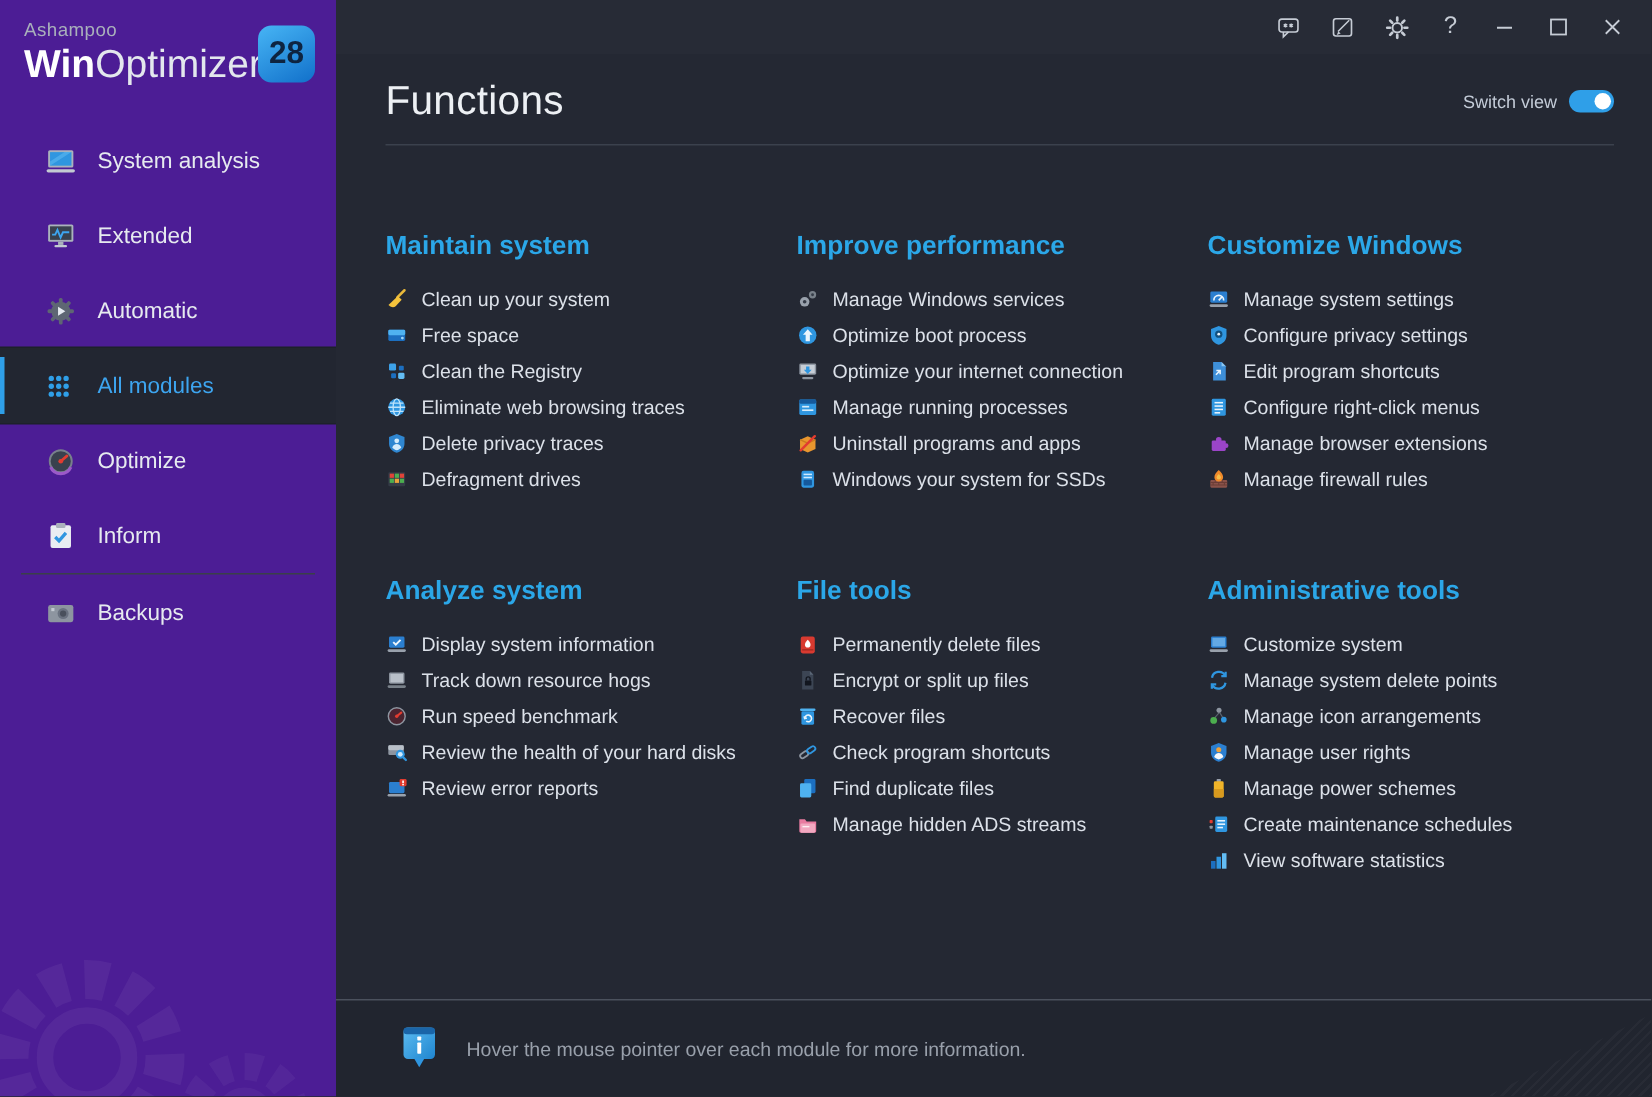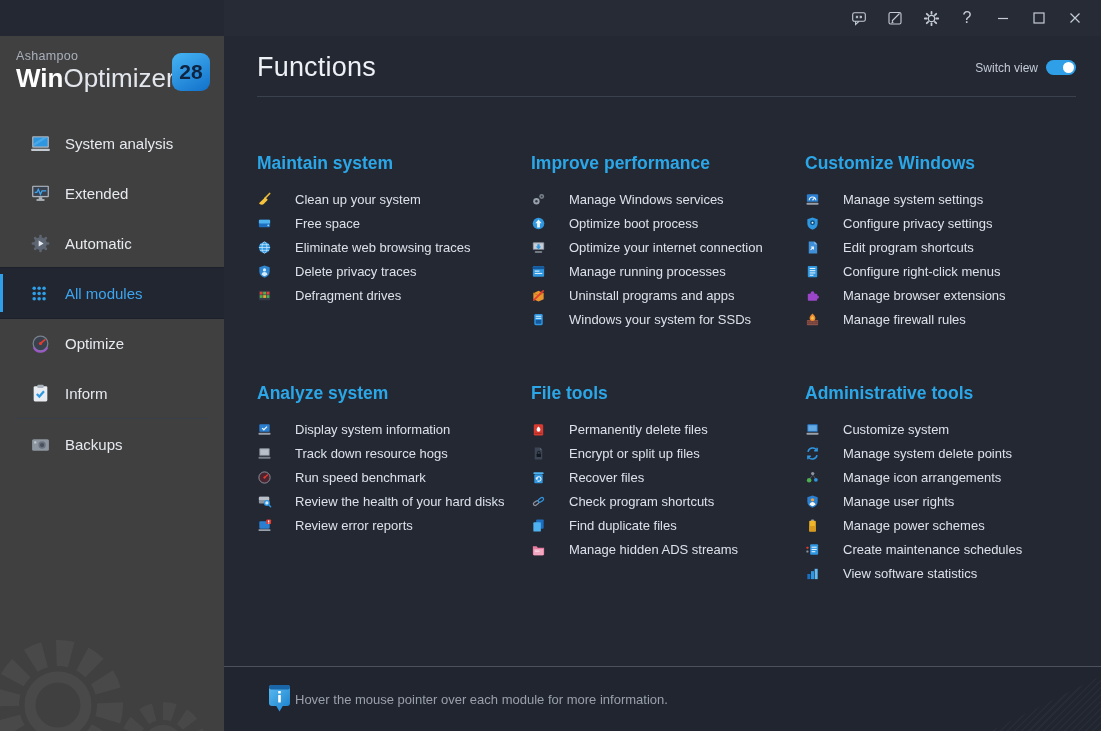--- a/index.html
+++ b/index.html
@@ -1,21 +1,21 @@
 <!DOCTYPE html>
 <html><head>
 <meta charset="utf-8">
 <style>
   * { margin:0; padding:0; box-sizing:border-box; }
   html,body { width:1101px; height:731px; overflow:hidden; }
   body { font-family:"Liberation Sans", sans-serif; background:#242833; color:#dce1e9; }
   .window { display:flex; width:100%; height:100%; }
 
   
-  .sidebar { width:224px; flex-shrink:0; background:#404040; position:relative; overflow:hidden;margin-top:36px; }
+  .sidebar { width:224px; flex-shrink:0; background:#4c1d95; position:relative; overflow:hidden; }
   .logo { padding:13px 16px 0 16px; height:76px; position:relative; }
   .vendor { font-size:12.5px; color:#a9b0bb; letter-spacing:.3px; }
   .product { font-size:26px; line-height:30px; color:#fff; white-space:nowrap; }
   .product .bold { font-weight:700; }
   .product .light { font-weight:300; color:#e3e7ed; }
   .badge { position:absolute; right:14px; top:17px; width:38px; height:38px; border-radius:9px;
            background:linear-gradient(150deg,#47b5f5,#1170ca); display:flex; align-items:center;
            justify-content:center; font-size:21px; font-weight:700; color:#0e2440; }
   .menu { margin-top:6px; position:relative; z-index:2;text-align:center; }
   .sb-item { height:50px; display:flex; align-items:center; gap:14px; padding-left:30px;
@@ -41,26 +41,26 @@
   .switch { display:flex; align-items:center; gap:8px; cursor:pointer; }
   .switch-label { font-size:12px; color:#c3cbd7; }
   .toggle { width:30px; height:15px; border-radius:8px; background:#2f9fe8; position:relative; }
   .toggle::after { content:""; position:absolute; width:11px; height:11px; border-radius:50%;
                    background:#fff; right:2px; top:2px; }
   .rule { border-bottom:1px solid #3b414d; margin:0 25px 0 33px; }
 
   .modules { padding:56px 0 0 33px; display:grid; grid-template-columns:274px 274px 274px;
              row-gap:52px; flex:1; align-content:start; }
   .section h2 { font-size:17.5px; font-weight:700; color:#2ba7e8; margin-bottom:13px; }
-  .mod { display:flex; align-items:center; gap:23px; height:24px; cursor:pointer; }
+  .mod { display:flex; align-items:center; gap:9px; height:24px; cursor:pointer; }
   .mod .ico { width:15px; height:15px; display:flex; flex-shrink:0; }
   .mod .lbl { font-size:13px; color:#dce1e9; white-space:nowrap; }
 
   .footer { height:65px; border-top:1px solid #4b515d; background:#21252f; display:flex;
-            align-items:center; gap:4px; padding-left:44px; position:relative; }
+            align-items:center; gap:20px; padding-left:44px; position:relative; }
   .footer .hint { font-size:13px; color:#99a0ab; }
   .hatch { position:absolute; right:0; bottom:0; width:110px; height:55px; opacity:.5;
            background:repeating-linear-gradient(135deg, rgba(255,255,255,.06) 0 1.5px, transparent 1.5px 5px);
            clip-path:polygon(100% 0,100% 100%,0 100%); pointer-events:none; }
 </style>
 </head>
 <body>
 
 <div class="window">
 
@@ -245,20 +245,31 @@
                 <rect x="2" y="4" width="12" height="8" rx="1" fill="#1c6fc0"></rect>
                 <rect x="2" y="4" width="12" height="4" rx="1" fill="#4fb2f0"></rect>
                 <circle cx="12" cy="10" r="1" fill="#9fd6f7"></circle>
               </svg>
             </span>
             <span class="lbl">Free space</span>
           </div>
           <div class="mod">
             <span class="ico">
               <svg width="15" height="15" viewBox="0 0 16 16">
+                <rect x="2.5" y="2.5" width="5" height="5" rx="1" fill="#3da2ea"></rect>
+                <rect x="9.5" y="4" width="3.5" height="3.5" rx=".8" fill="#1c6fc0"></rect>
+                <rect x="4" y="9.5" width="3.5" height="3.5" rx=".8" fill="#1c6fc0"></rect>
+                <rect x="9" y="9" width="4.5" height="4.5" rx="1" fill="#63bdf4"></rect>
+              </svg>
+            </span>
+            <span class="lbl">Clean the Registry</span>
+          </div>
+          <div class="mod">
+            <span class="ico">
+              <svg width="15" height="15" viewBox="0 0 16 16">
                 <circle cx="8" cy="8" r="6" fill="#2f96e0"></circle>
                 <ellipse cx="8" cy="8" rx="2.6" ry="6" fill="none" stroke="#bfe3fa" stroke-width=".9"></ellipse>
                 <path d="M2 8h12M3.2 5h9.6M3.2 11h9.6" stroke="#bfe3fa" stroke-width=".9" fill="none"></path>
               </svg>
             </span>
             <span class="lbl">Eliminate web browsing traces</span>
           </div>
           <div class="mod">
             <span class="ico">
               <svg width="15" height="15" viewBox="0 0 16 16">

